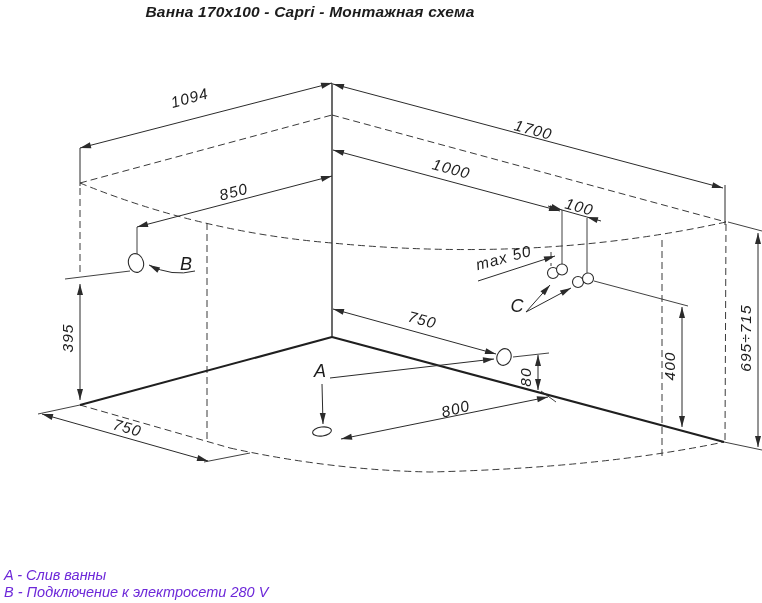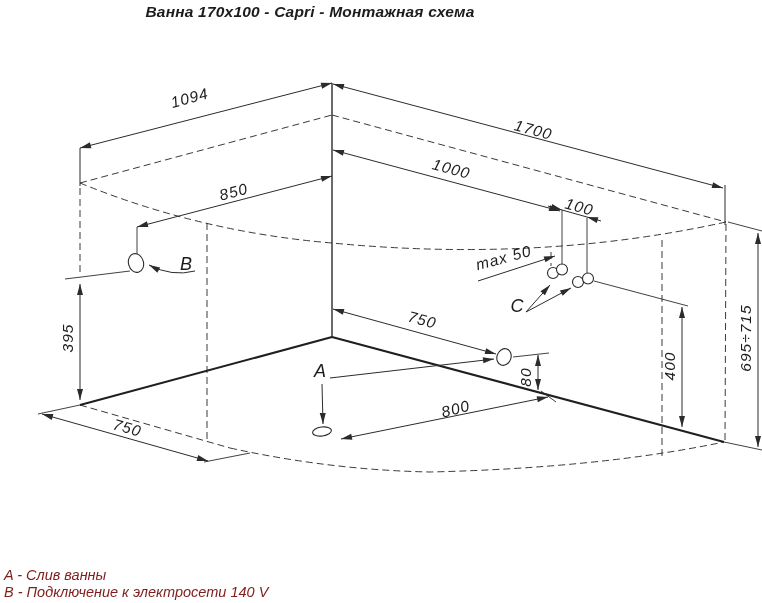--- a/index.html
+++ b/index.html
@@ -5,21 +5,21 @@
   html,body{margin:0;padding:0;background:#ffffff;}
   .stage{
     position:relative;width:762px;height:603px;background:#ffffff;
     font-family:"Liberation Sans",sans-serif;overflow:hidden;
   }
   .title{
     position:absolute;top:3px;left:0;width:620px;text-align:center;
     font-style:italic;font-size:15.5px;font-weight:bold;color:#1c1c1c;letter-spacing:.2px;
   }
   .legend{
-    position:absolute;left:4px;bottom:2px;color:#7f1d1d;
+    position:absolute;left:4px;bottom:2px;color:#6d28d9;
     font-style:italic;font-size:14.5px;line-height:17px;white-space:nowrap;
   }
   svg{position:absolute;left:0;top:0;}
   .ln{stroke:#2b2b2b;fill:none;stroke-width:1;}
   .ln-heavy{stroke:#1f1f1f;fill:none;stroke-width:2.1;}
   .ln-corner{stroke:#2b2b2b;fill:none;stroke-width:1.4;}
   .ln-dash{stroke:#3a3a3a;fill:none;stroke-width:1;stroke-dasharray:7 4;}
   .ln-ext{stroke:#2b2b2b;fill:none;stroke-width:.9;}
   .dim{stroke:#2b2b2b;fill:none;stroke-width:1;}
   .shape{stroke:#2b2b2b;fill:#ffffff;stroke-width:1.1;}
@@ -136,16 +136,16 @@
 
     <g>
       <text class="pt-label" x="320" y="372">A</text>
       <text class="pt-label" x="186" y="265">B</text>
       <text class="pt-label" x="517" y="307">C</text>
     </g>
   </svg>
 
   <div class="legend">
     <div>A - Слив ванны</div>
-    <div>B - Подключение к электросети 140 V</div>
+    <div>B - Подключение к электросети 280 V</div>
   </div>
 
 </div>
 
 </body></html>

